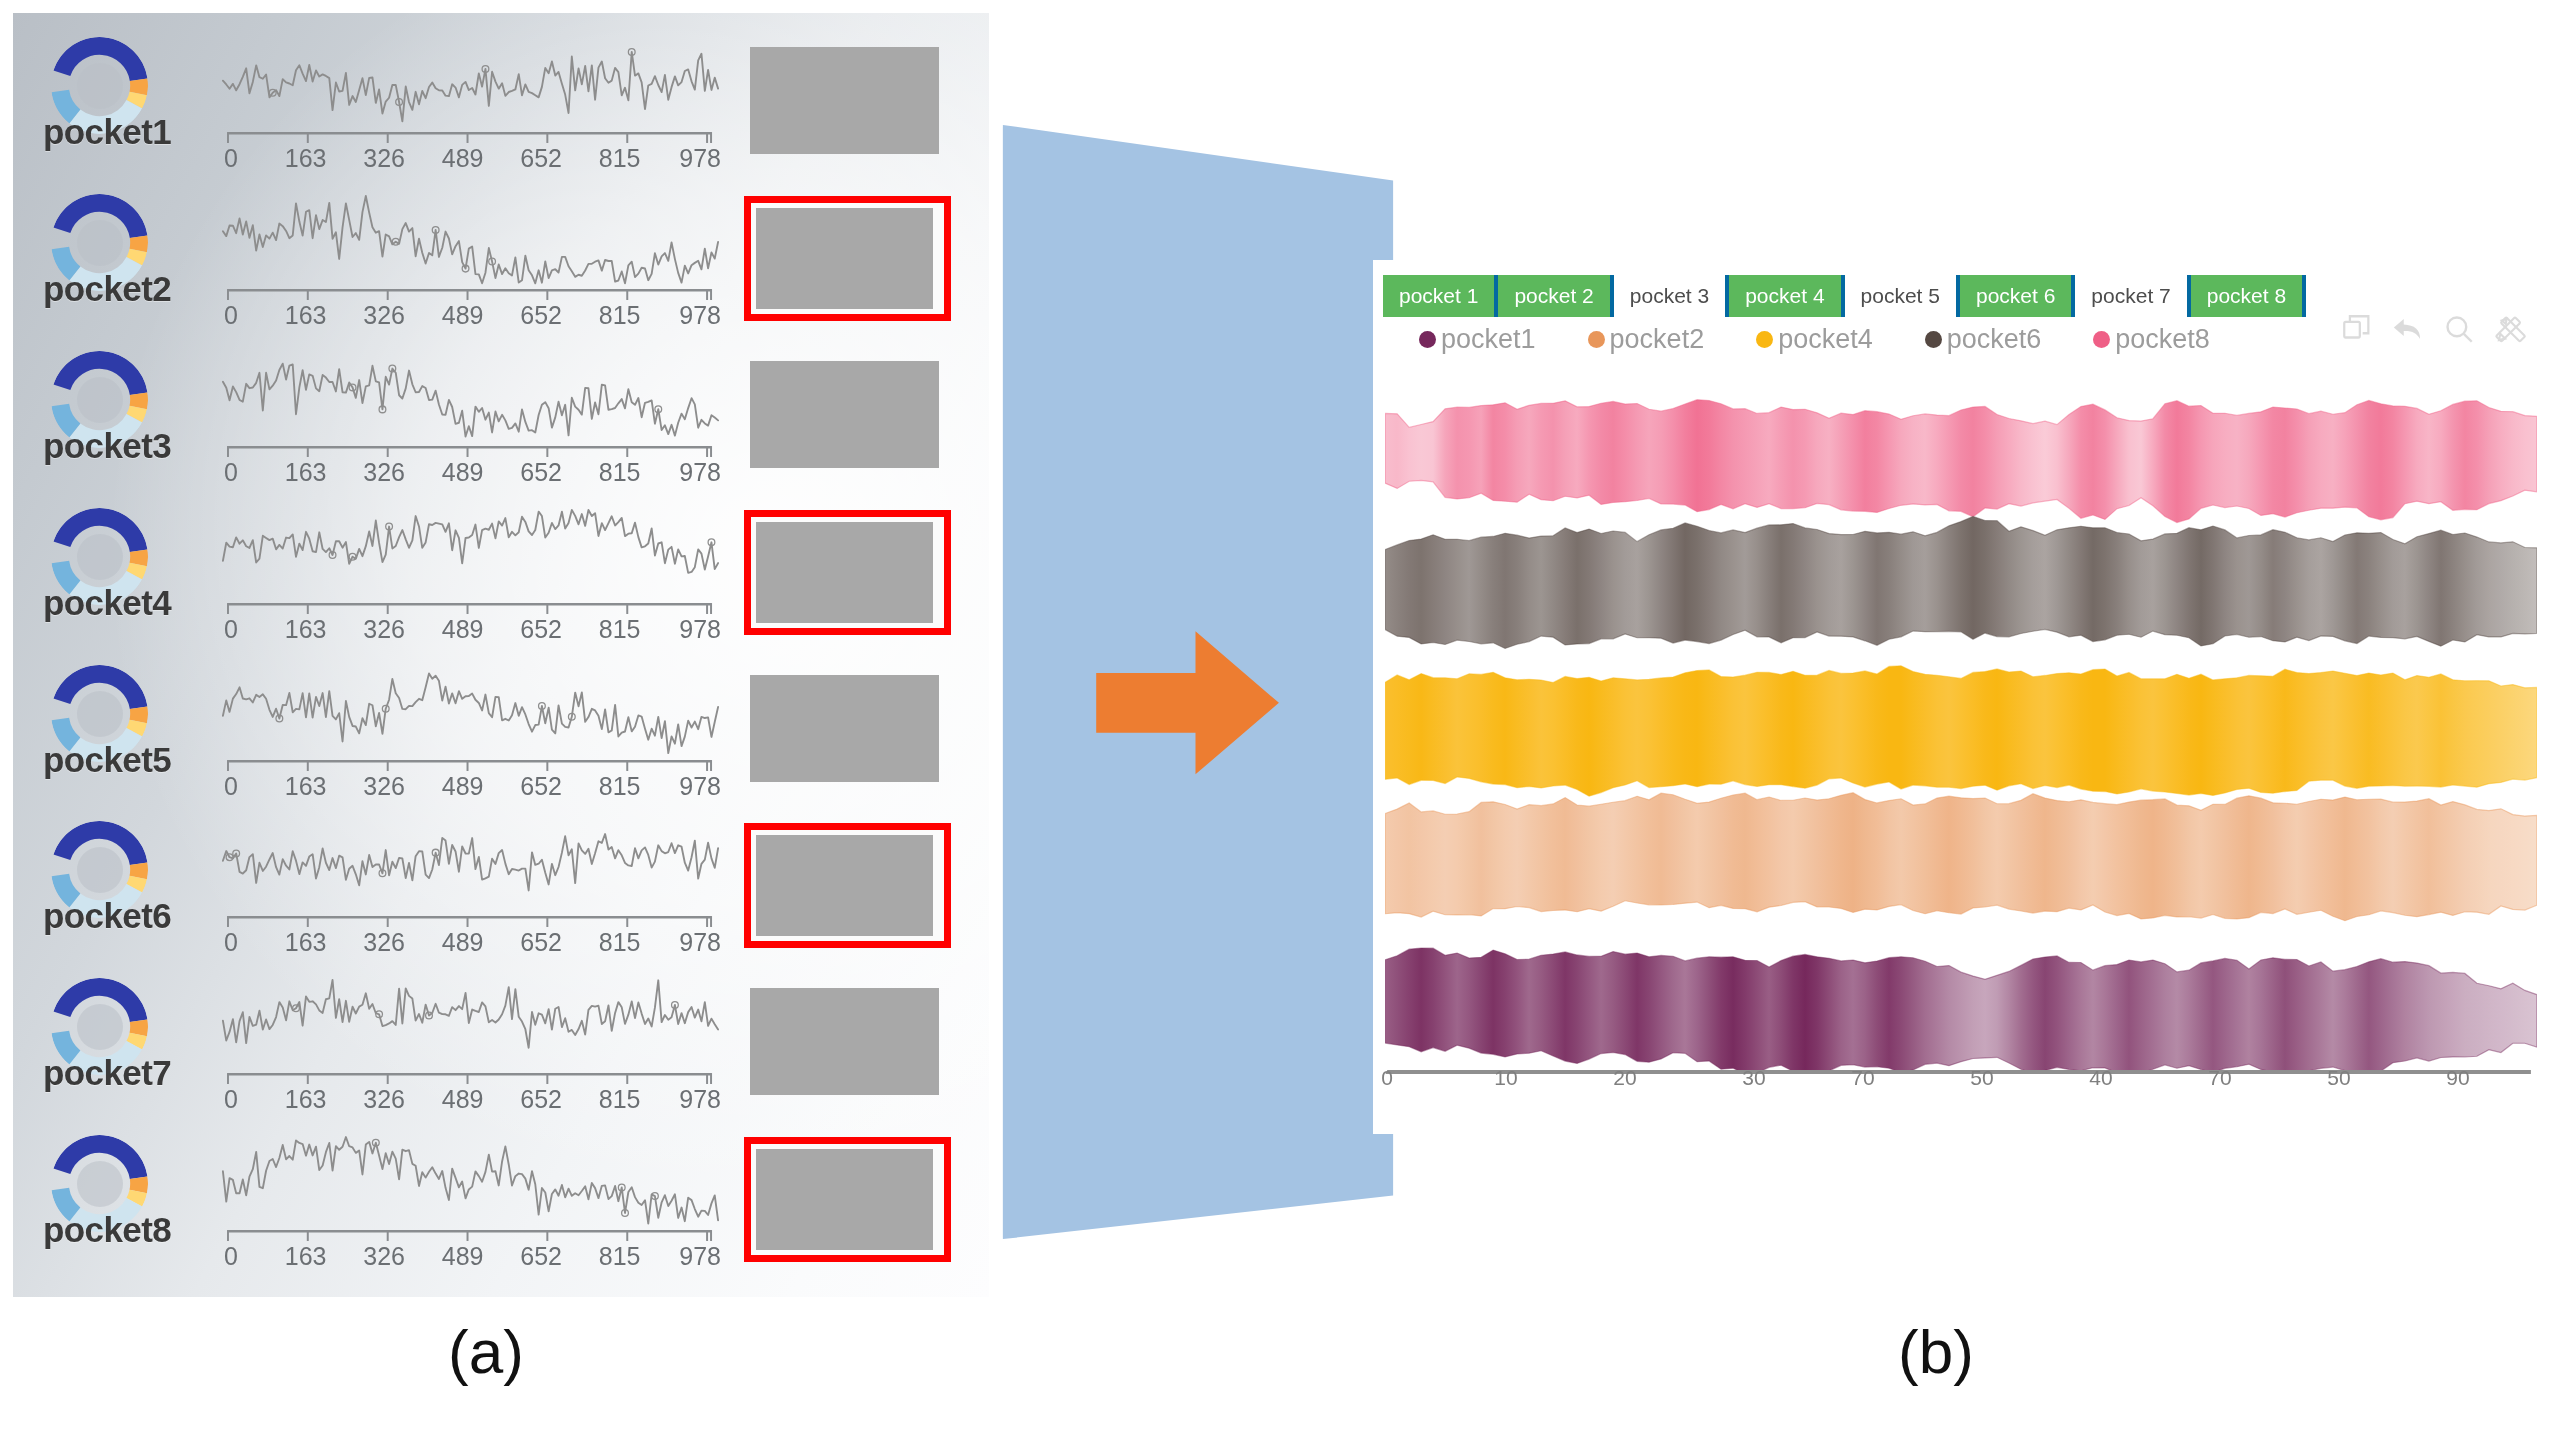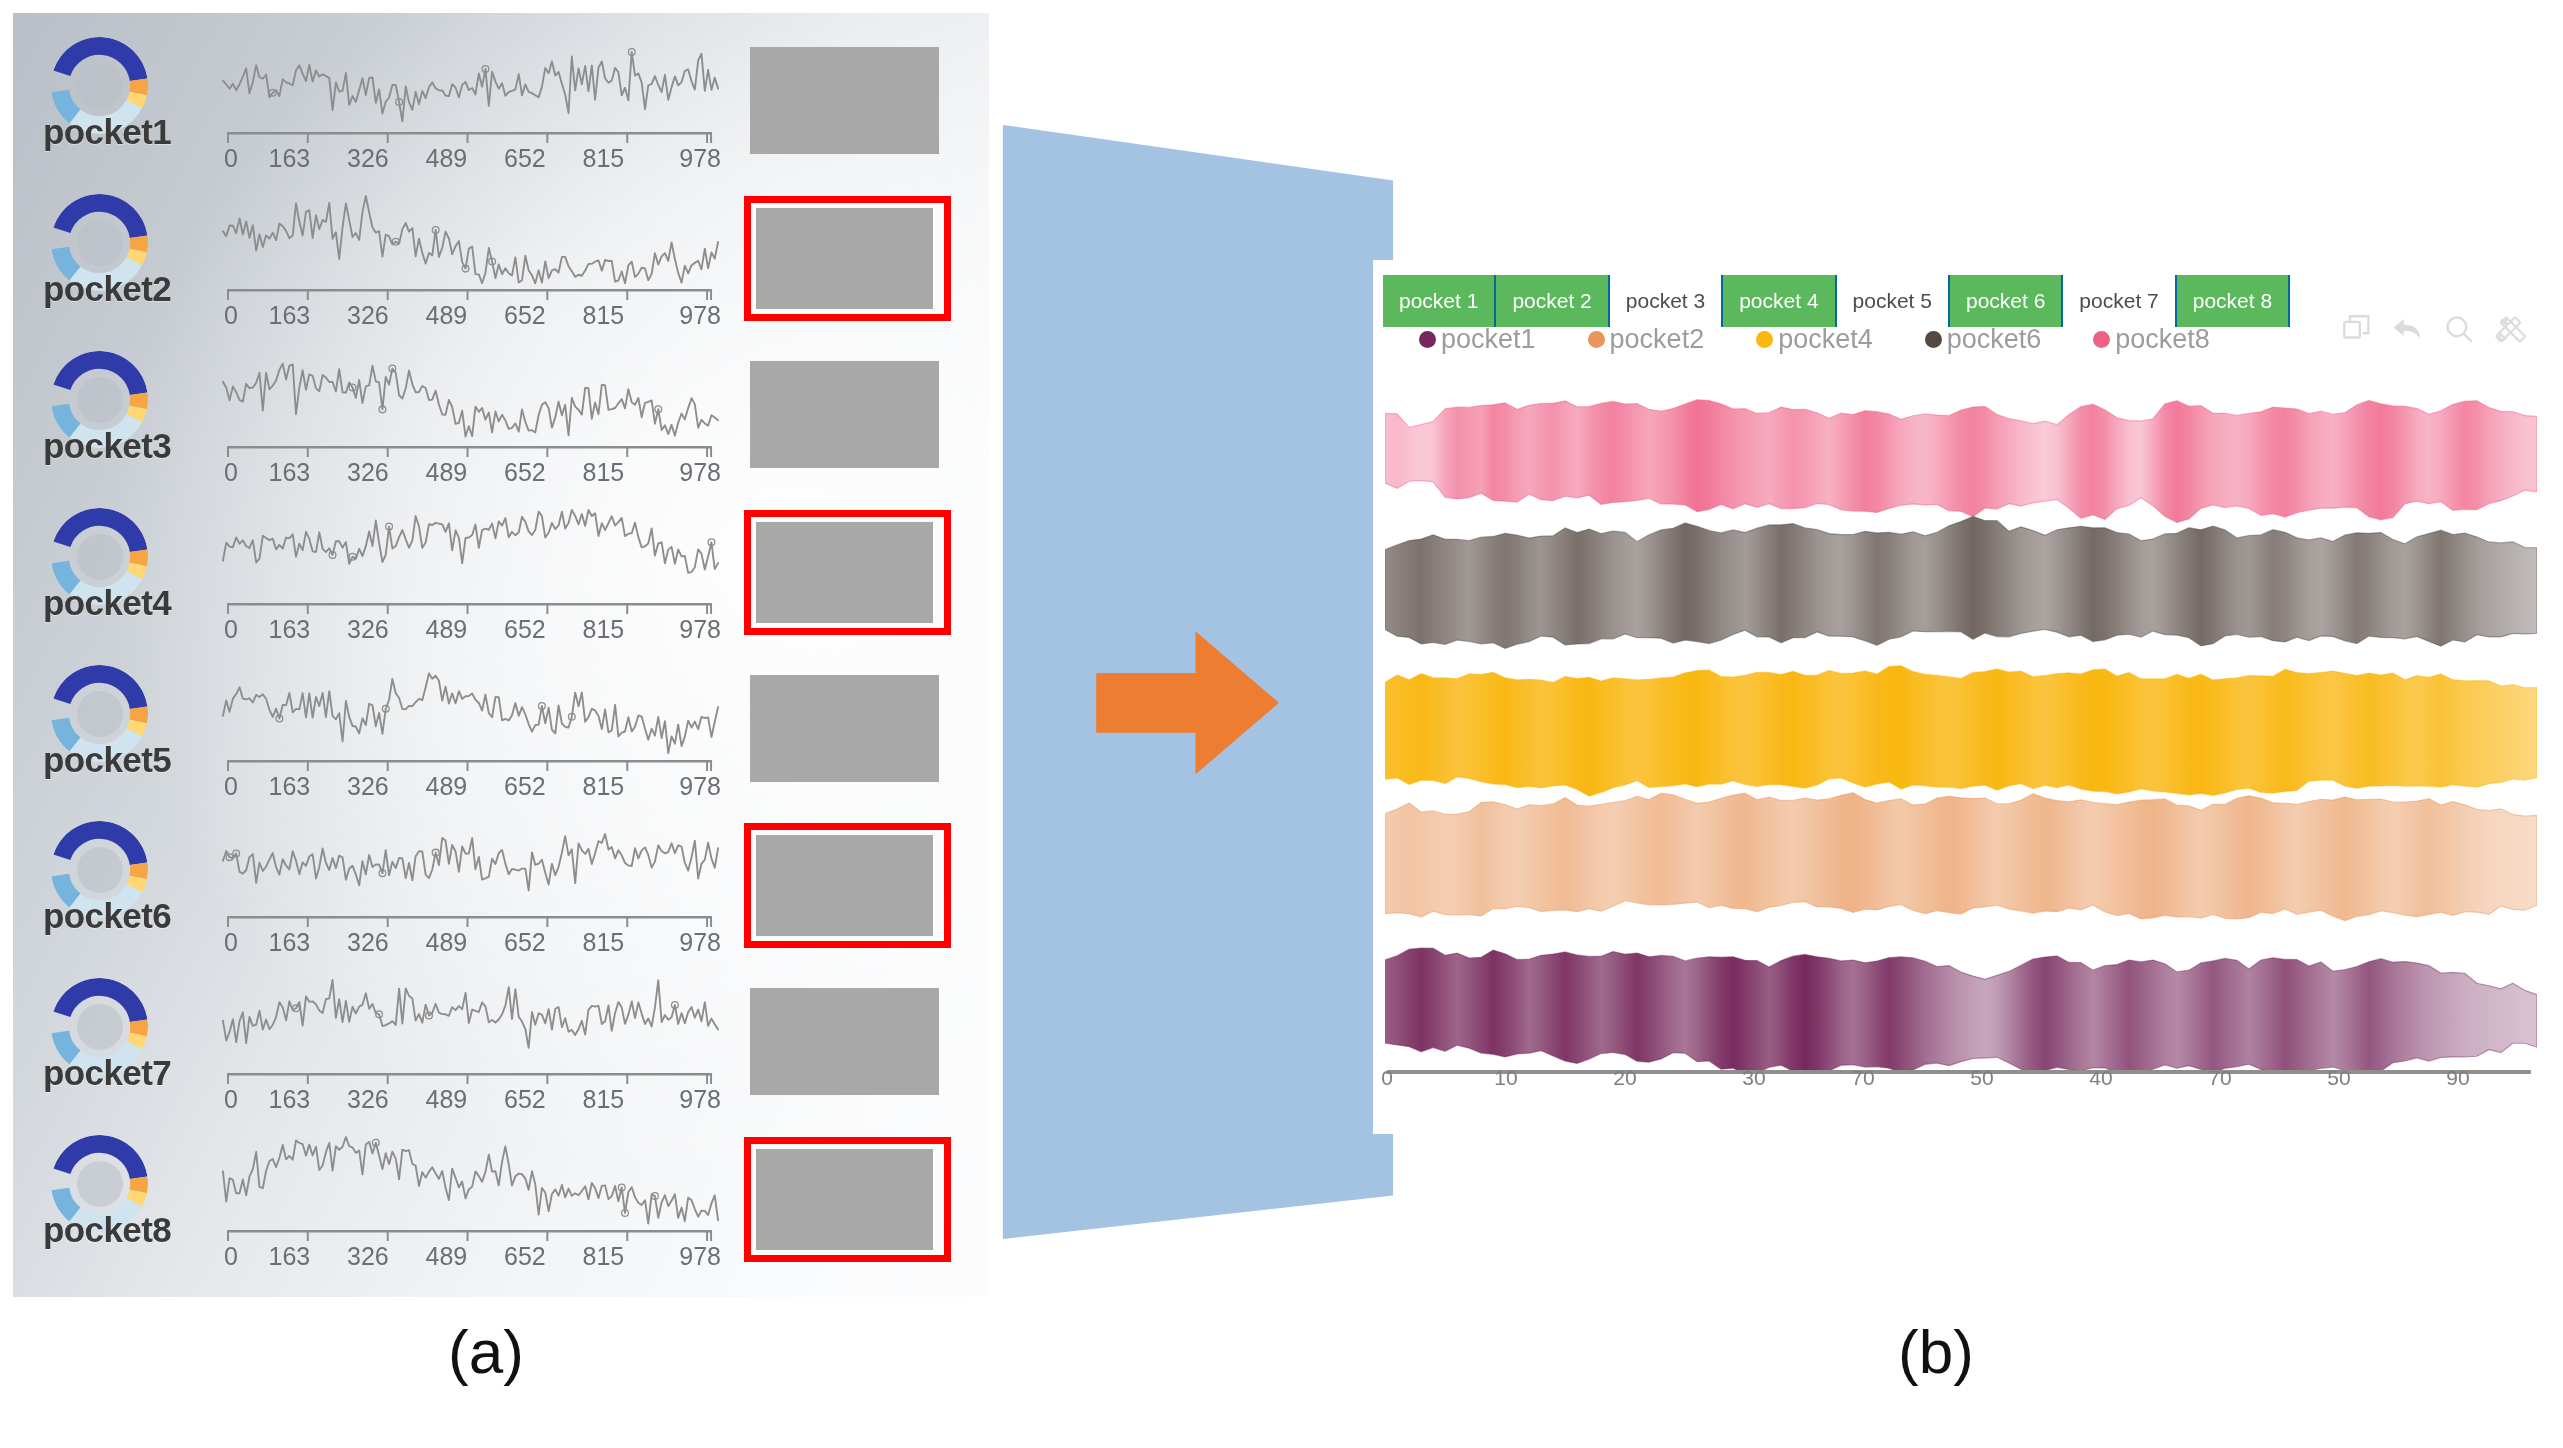--- a/index.html
+++ b/index.html
@@ -41,21 +41,21 @@
   }
   .spark { position: absolute; left: 209px; top: 6px; width: 497px; height: 103px; }
   .spark svg { display: block; width: 497px; height: 103px; }
   .axis { position: absolute; left: 211px; top: 107px; width: 495px; height: 44px; }
   .axis svg { display: block; }
   .axis-labels {
     position: absolute; left: 211px; top: 119px; width: 497px;
     display: flex; justify-content: space-between;
     font-size: 25px; color: #6b6f73; font-family: "Liberation Sans", sans-serif;
   }
-  .axis-labels span { width: 58px; text-align: left; }
+  .axis-labels span { width: 58px; text-align: right; }
   .axis-labels span:first-child { text-align: left; width: 24px; }
   .axis-labels span:last-child { text-align: right; width: 60px; }
 
   .gbox {
     position: absolute; left: 737px; top: 22px;
     width: 189px; height: 107px;
     background: #a8a8a8;
   }
   .gbox.flagged {
     border: 0;
@@ -74,24 +74,24 @@
   #arrow-block svg { display: block; }
 
   
   #panel-b {
     position: absolute; left: 1373px; top: 260px;
     width: 1177px; height: 874px;
     background: #ffffff;
   }
   #tabs { position: absolute; left: 10px; top: 15px; display: flex; height: 42px; }
   .tab {
-    height: 52px; padding: 0 16px;
+    height: 42px; padding: 0 16px;
     display: flex; align-items: center; justify-content: center;
     font-size: 21px; font-family: "Liberation Sans", sans-serif;
-    border-right: 2px solid #0369a1;
+    border-right: 4px solid #0369a1;
     white-space: nowrap;
   }
   .tab.on { background: #5cb85c; color: #ffffff; }
   .tab.off { background: #ffffff; color: #4d4d4d; }
 
   #legend {
     position: absolute; left: 46px; top: 64px;
     display: flex; align-items: center; gap: 52px;
   }
   .leg { display: flex; align-items: center; gap: 5px; }

